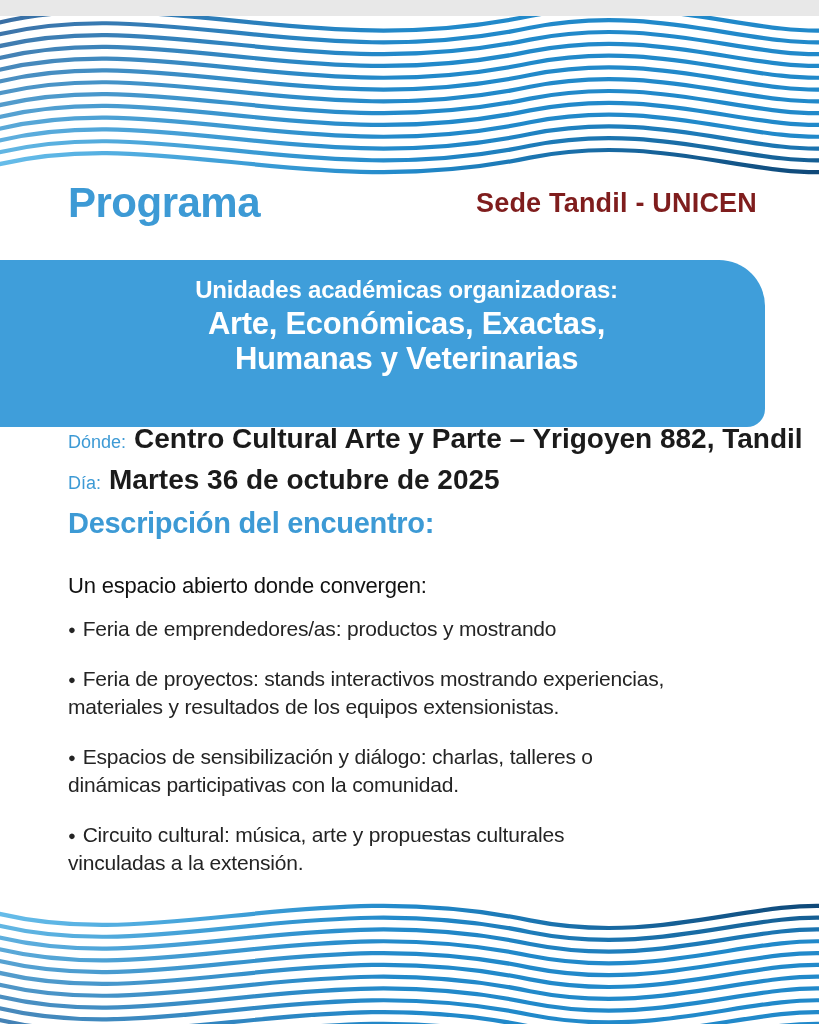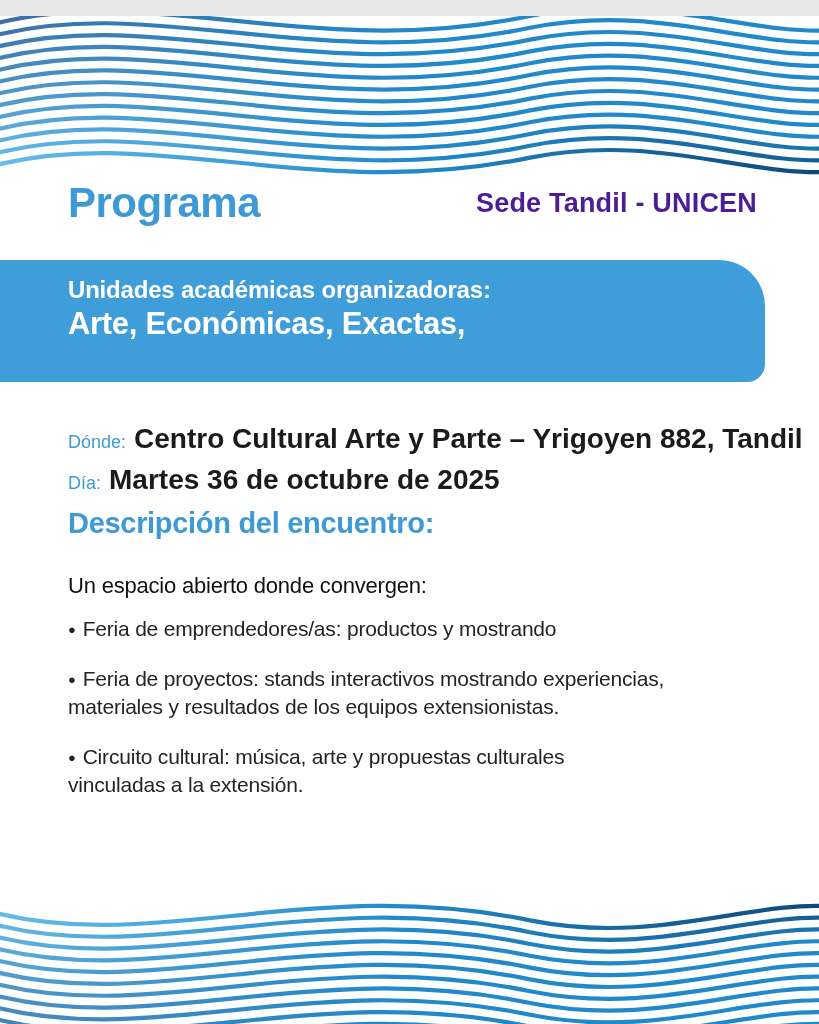--- a/index.html
+++ b/index.html
@@ -14,29 +14,30 @@
   .waves{position:absolute;left:0;width:819px;height:200px;display:block;pointer-events:none;}
   .waves-top{top:0;}
   .waves-bottom{bottom:-22px;transform:scaleY(-1);}
   .waves path{fill:none;stroke-width:4.2;stroke-linecap:round;}
 
   .header-row{
     position:absolute;top:163px;left:68px;right:62px;
     display:flex;justify-content:space-between;align-items:center;
   }
   .title{font-size:42px;font-weight:bold;color:var(--accent,#3D9AD5);margin:0;letter-spacing:-0.5px;}
-  .site{font-size:27px;font-weight:bold;color:#4c1d95;letter-spacing:0.2px;}
+  .site{font-size:27px;font-weight:bold;color:#7f1d1d;letter-spacing:0.2px;}
 
   .banner{
-    position:absolute;top:244px;left:0;width:765px;height:122px;
+    position:absolute;top:244px;left:0;width:765px;height:167px;
     background:var(--banner,#3F9EDA);
     border-radius:0 46px 18px 0;
     box-sizing:border-box;
     padding:16px 20px 0 68px;
     color:#ffffff;
+    text-align:center;
   }
   .banner .kicker{font-size:24px;font-weight:bold;margin:0;letter-spacing:-0.2px;}
   .banner .big{font-size:31px;font-weight:bold;line-height:1.0;margin:4px 0 0;letter-spacing:-0.3px;}
 
   .details{position:absolute;top:407px;left:68px;}
   .detail-line{margin:0 0 9px;white-space:nowrap;}
   .detail-label{font-size:18px;font-weight:normal;color:var(--accent,#3D9AD5);}
   .detail-value{font-size:28px;font-weight:bold;color:#1b1b1b;margin-left:8px;}
 
   .section-heading{
@@ -140,38 +141,40 @@
     </svg>
 
   <div class="header-row">
     <h1 class="title">Programa</h1>
     <div class="site">Sede Tandil - UNICEN</div>
   </div>
 
   <div class="banner">
     <p class="kicker">Unidades académicas organizadoras:</p>
     <p class="big">Arte, Económicas, Exactas,</p>
+    <p class="big">Humanas y Veterinarias</p>
   </div>
 
   <div class="details">
     <div class="detail-line">
       <span class="detail-label">Dónde:</span><span class="detail-value">Centro Cultural Arte y Parte – Yrigoyen 882, Tandil</span>
     </div>
     <div class="detail-line">
       <span class="detail-label">Día:</span><span class="detail-value">Martes 36 de octubre de 2025</span>
     </div>
   </div>
 
   <h2 class="section-heading">Descripción del encuentro:</h2>
 
   <p class="intro">Un espacio abierto donde convergen:</p>
 
   <div class="bullets">
     <p class="bullet"><span class="dot">●</span><span>Feria de emprendedores/as: productos y mostrando</span><br></p>
     <p class="bullet"><span class="dot">●</span><span>Feria de proyectos: stands interactivos mostrando experiencias,</span><br><span>materiales y resultados de los equipos extensionistas.</span></p>
+    <p class="bullet"><span class="dot">●</span><span>Espacios de sensibilización y diálogo: charlas, talleres o</span><br><span>dinámicas participativas con la comunidad.</span></p>
     <p class="bullet"><span class="dot">●</span><span>Circuito cultural: música, arte y propuestas culturales</span><br><span>vinculadas a la extensión.</span></p>
   </div>
 
   <svg class="waves waves-bottom" viewBox="0 0 819 200" preserveAspectRatio="none">
       <defs>
         <linearGradient id="wb0" gradientUnits="userSpaceOnUse" x1="0" y1="0" x2="819" y2="0">
           <stop offset="0" stop-color="#3a6fa4"></stop>
           <stop offset="0.5" stop-color="#2189CA"></stop>
           <stop offset="1" stop-color="#2189CA"></stop>
         </linearGradient>

